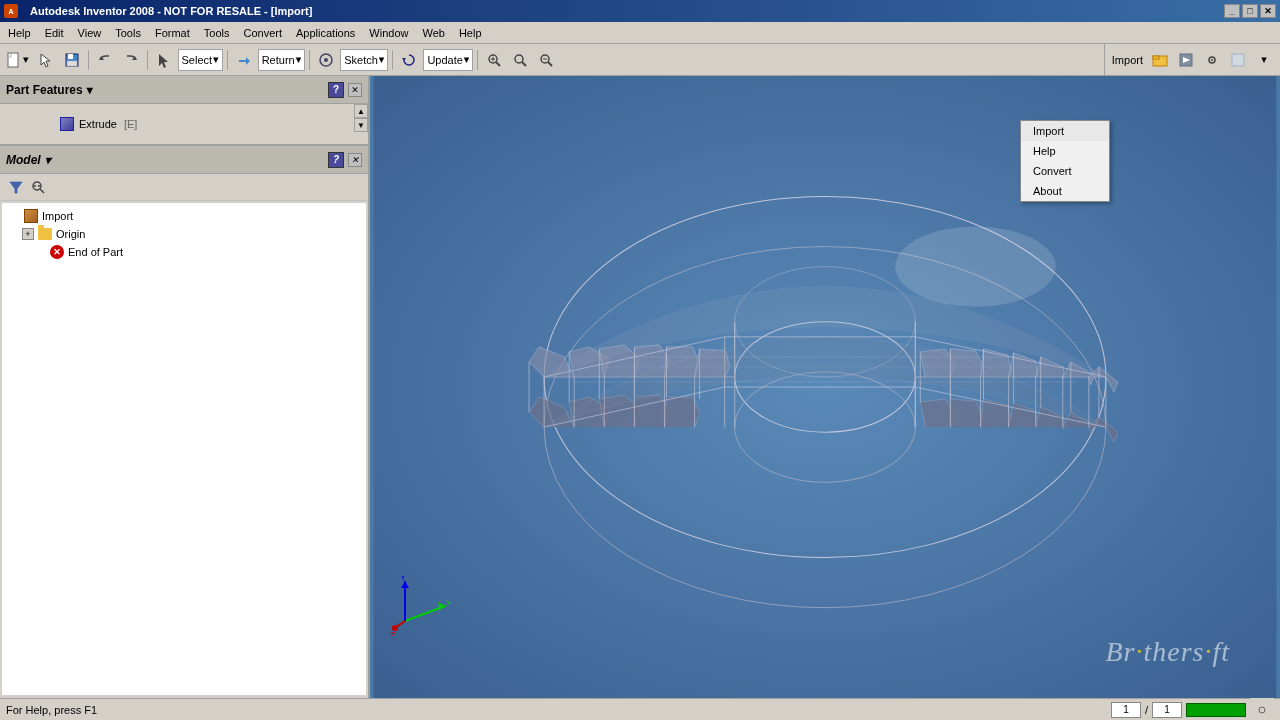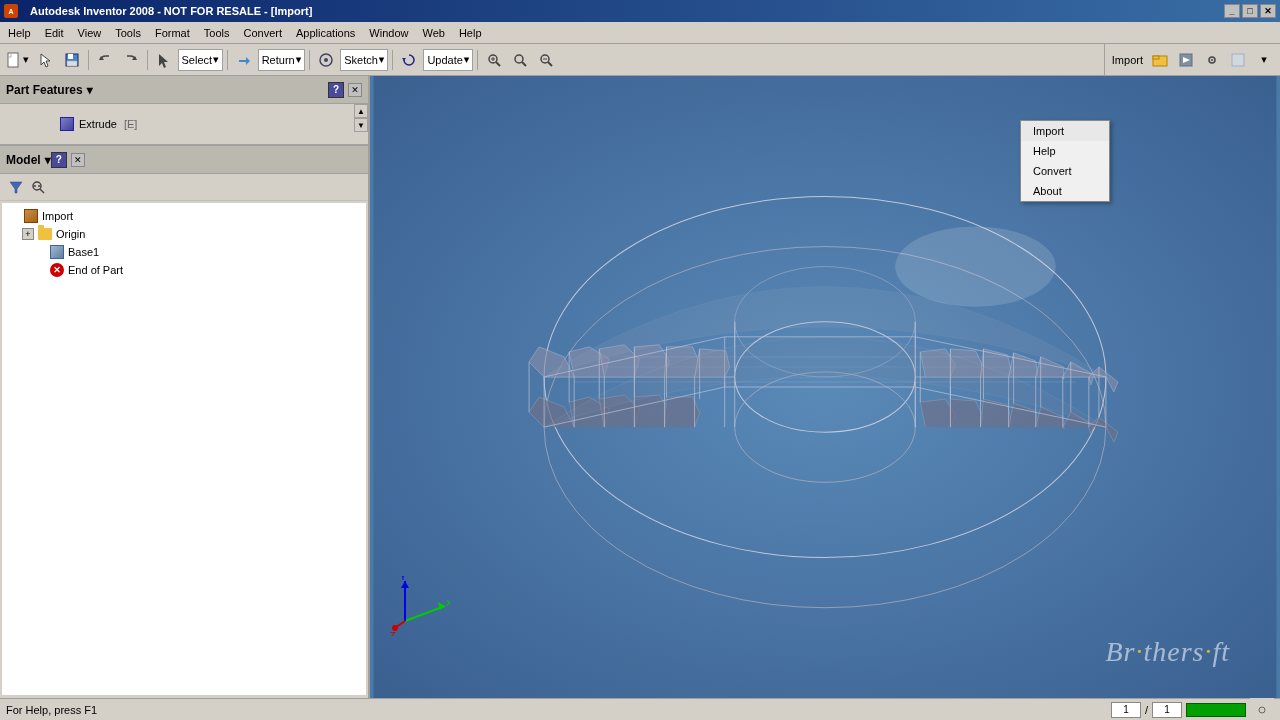--- a/index.html
+++ b/index.html
@@ -156,22 +156,24 @@
     
     #model-panel {
       flex: 1;
       background: #d4d0c8;
     }
     #model-header {
       background: #bbb8b0;
       height: 28px;
       display: flex;
       align-items: center;
+      justify-content: space-between;
       padding: 0 6px;
       border-bottom: 1px solid #a0a0a0;
+      font-style: italic;
     }
     #model-title {
       display: flex; align-items: center; gap: 4px;
       font-weight: bold; font-size: 12px;
     }
     #model-toolbar {
       display: flex; align-items: center; gap: 2px;
       padding: 3px 6px;
       border-bottom: 1px solid #c0c0c0;
     }
@@ -581,27 +583,20 @@
         </div>
 
         <div class="tree-item" style="padding-left:16px;">
           <span class="tree-expand" style="border:1px solid #888;background:#d4d0c8;font-size:9px;display:flex;align-items:center;justify-content:center;">+</span>
           <div class="tree-icon">
             <div class="folder-icon"></div>
           </div>
           <span>Origin</span>
         </div>
 
-        <div class="tree-item" style="padding-left:28px;">
-          <span class="tree-expand"></span>
-          <div class="tree-icon">
-            <div class="box-icon"></div>
-          </div>
-          <span>Base1</span>
-        </div>
 
         <div class="tree-item" style="padding-left:28px;">
           <span class="tree-expand"></span>
           <div class="tree-icon">
             <div class="error-icon">✕</div>
           </div>
           <span>End of Part</span>
         </div>
       </div>
     </div>

